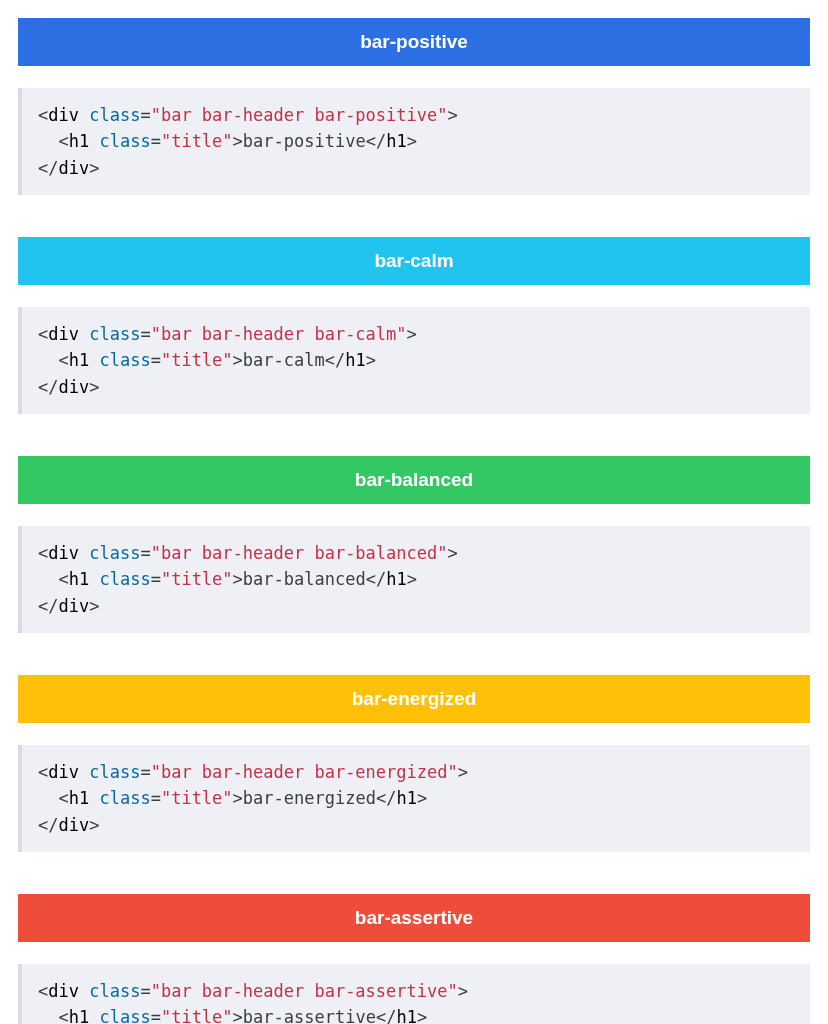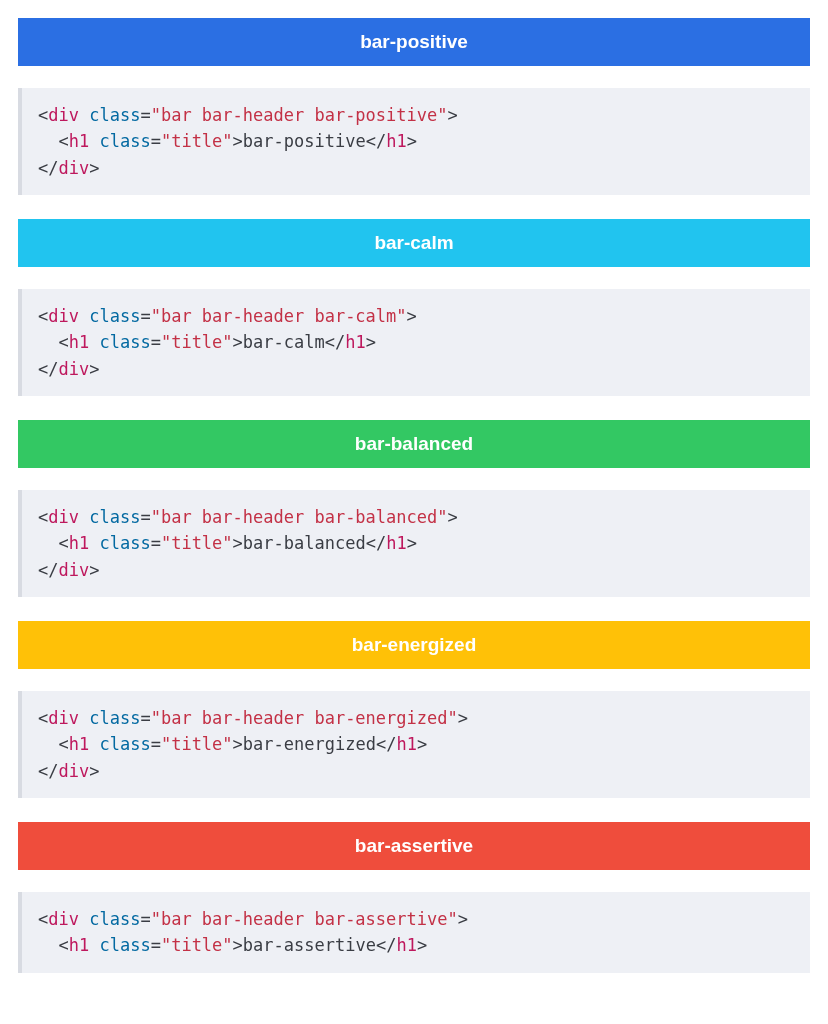--- a/index.html
+++ b/index.html
@@ -3,21 +3,21 @@
 <meta charset="utf-8">
 <style>
   * { box-sizing: border-box; margin: 0; padding: 0; }
   body {
     font-family: "Helvetica Neue", Helvetica, Arial, sans-serif;
     background: #ffffff;
     width: 828px;
     padding: 18px;
   }
   .section {
-    margin-bottom: 24px;
+    margin-bottom: 42px;
   }
   .bar {
     width: 100%;
     height: 48px;
     display: flex;
     align-items: center;
     justify-content: center;
     color: #ffffff;
     font-size: 19px;
     font-weight: 700;
@@ -34,21 +34,21 @@
     background: #eef0f5;
     border-left: 4px solid #d8dbe2;
     padding: 14px 16px;
     font-family: ui-monospace, SFMono-Regular, Menlo, Consolas, monospace;
     font-size: 17px;
     line-height: 1.55;
     white-space: pre;
     color: #3a3d44;
   }
   .t-punct { color: #3a3d44; }
-  .t-tag   { color: #be185d; }
+  .t-tag   { color: #000000; }
   .t-attr  { color: #0369a1; }
   .t-eq    { color: #3a3d44; }
   .t-str   { color: #c33146; }
   .t-text  { color: #3a3d44; }
 </style>
 </head>
 <body>
 
 <div id="root">
     <div class="section">

